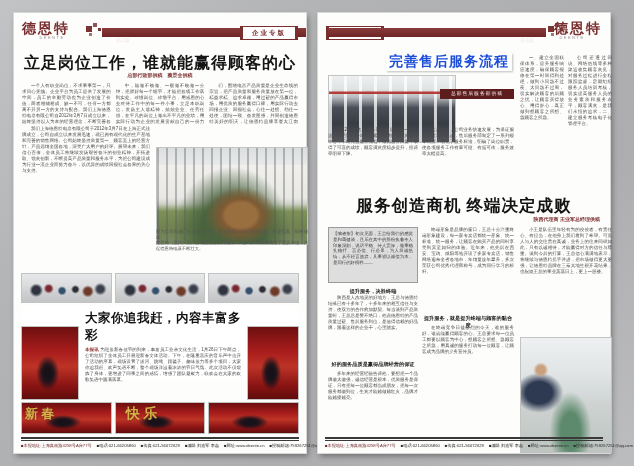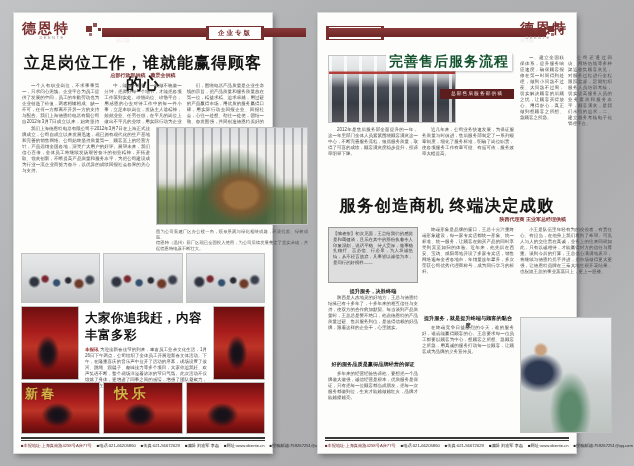--- a/index.html
+++ b/index.html
@@ -1,20 +1,20 @@
 <!DOCTYPE html>
 <html><head>
 <meta charset="utf-8">
 <style>
   html,body{margin:0;padding:0;}
   body{width:634px;height:466px;background:#b4b5b6;position:relative;overflow:hidden;
        font-family:"Liberation Sans",sans-serif;}
   .canvas{position:absolute;inset:0;background:linear-gradient(135deg,#c2c3c4 0%,#b2b3b4 30%,#adadaf 70%,#bcbdbe 100%);}
   .page{position:absolute;top:13px;width:258px;height:440px;background:#fdfdfc;
-        box-shadow:0 0 0 1px #d8d8d8,2px 3px 6px rgba(0,0,0,.38);}
+        box-shadow:0 0 0 1px #d8d8d8,2px 3px 6px rgba(0,0,0,.38);padding-left:34px;}
   .page.left{left:14px;}
   .page.right{left:318px;}
   .abs{position:absolute;}
 
   
   .logo-cn{font-size:14px;font-weight:bold;color:#7a2f2f;letter-spacing:2px;line-height:14px;}
   .logo-en{font-size:4px;color:#9c8f8f;letter-spacing:1.5px;text-align:center;}
   .hbar{position:absolute;height:9px;background:linear-gradient(180deg,#8a3b3b,#6e2525);}
   .hbar .pno{color:#f3e9e9;font-size:5.5px;line-height:9px;}
   .px-deco i{position:absolute;background:#7a3434;display:block;}
@@ -29,21 +29,21 @@
   
   .headline{font-weight:bold;color:#141414;text-align:center;letter-spacing:1px;
         font-family:"Liberation Serif","DejaVu Serif",serif;}
   .byline{font-size:5px;font-weight:bold;color:#7a2f2f;text-align:center;}
   .col{font-size:4.5px;line-height:6px;color:#4a4a4a;text-align:justify;overflow:hidden;
         text-indent:9px;}
   .subhead{font-size:5.2px;font-weight:bold;color:#222;text-align:center;margin:2px 0;text-indent:0;}
   .cap{font-size:4.3px;line-height:5.8px;color:#555;text-align:justify;overflow:hidden;}
 
   
-  .photo{position:absolute;border:1px solid #c2c2c2;box-sizing:border-box;overflow:hidden;}
+  .photo{position:absolute;border:1px solid #c2c2c2;box-sizing:border-box;overflow:hidden;margin-top:20px;}
   .ph-building{background:
      radial-gradient(ellipse at 56% 70%, #9a6f3f 0 13%, #7e5a33 17%, rgba(126,90,51,0) 30%),
      radial-gradient(ellipse at 50% 88%, rgba(70,96,60,.9) 0 30%, rgba(70,96,60,0) 55%),
      repeating-linear-gradient(90deg, rgba(86,92,98,.38) 0 2px, rgba(0,0,0,0) 2px 9px),
      linear-gradient(180deg,#dcdfe0 0%,#e8e9e8 17%,#f1f0ed 18%,#e9e8e4 52%,#cfd2c8 58%,#7d9158 66%,#6f824f 84%,#76885f 100%)}
   .ph-crowd{background:
      radial-gradient(circle at 16% 58%, #2f3440 0 5%, rgba(0,0,0,0) 9%),
      radial-gradient(circle at 30% 52%, #7a2730 0 4%, rgba(0,0,0,0) 8%),
      radial-gradient(circle at 45% 60%, #33506e 0 5%, rgba(0,0,0,0) 9%),
      radial-gradient(circle at 60% 55%, #2c2c34 0 4%, rgba(0,0,0,0) 8%),
@@ -61,21 +61,21 @@
      linear-gradient(180deg,#edeff0 0%,#e0e3e4 20%,#b9bcc0 32%,#4a4e58 48%,#383c44 72%,#54555b 100%)}
   .ph-bench{background:
      radial-gradient(circle at 22% 28%, #caa17e 0 4%, rgba(0,0,0,0) 7%),
      radial-gradient(ellipse at 20% 48%, #2e3952 0 13%, rgba(46,57,82,0) 24%),
      radial-gradient(ellipse at 55% 82%, #5d8a6d 0 14%, rgba(93,138,109,0) 30%),
      linear-gradient(180deg,#eef0f1 0%,#e0e4e5 32%,#ced3d2 58%,#bdc4c0 100%)}
   .redband{position:absolute;background:#fff;}
 
   
   .calli{position:absolute;background:rgba(255,255,255,.94);padding:0 3px;
-     font-family:"Liberation Serif","DejaVu Serif",serif;font-weight:bold;color:#14532d;
+     font-family:"Liberation Serif","DejaVu Serif",serif;font-weight:bold;color:#1d4ed8;
      letter-spacing:1px;box-shadow:1px 1px 2px rgba(0,0,0,.25);white-space:nowrap;}
   .byline-box{position:absolute;background:#5e1d1d;color:#f4eaea;font-size:4.8px;
      line-height:10px;text-align:center;letter-spacing:1px;}
 
   .note-box{position:absolute;background:#dedede;border:1px solid #9a9a9a;padding:3px 4px;
      font-size:4.4px;line-height:5.8px;color:#3c3c3c;text-align:justify;overflow:hidden;box-sizing:border-box;}
 
   
   .footer{position:absolute;left:7px;right:7px;top:424px;border-top:2px solid #3a3a3a;padding-top:1px;}
   .footer .inner{border-top:1px solid #3a3a3a;padding-top:2px;display:flex;gap:5px;}

